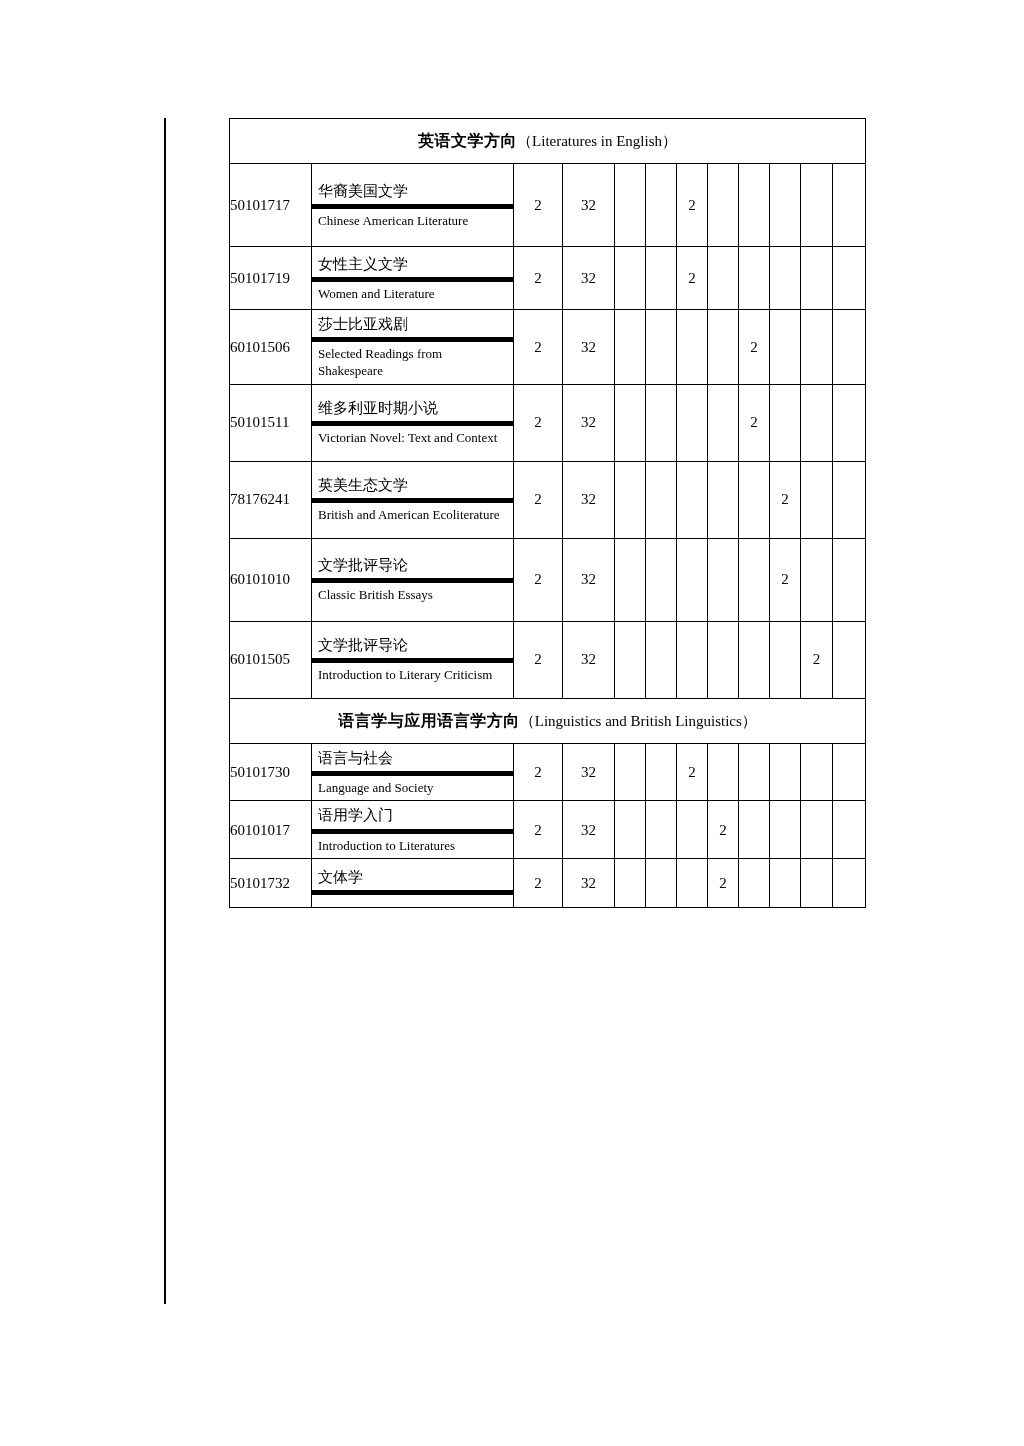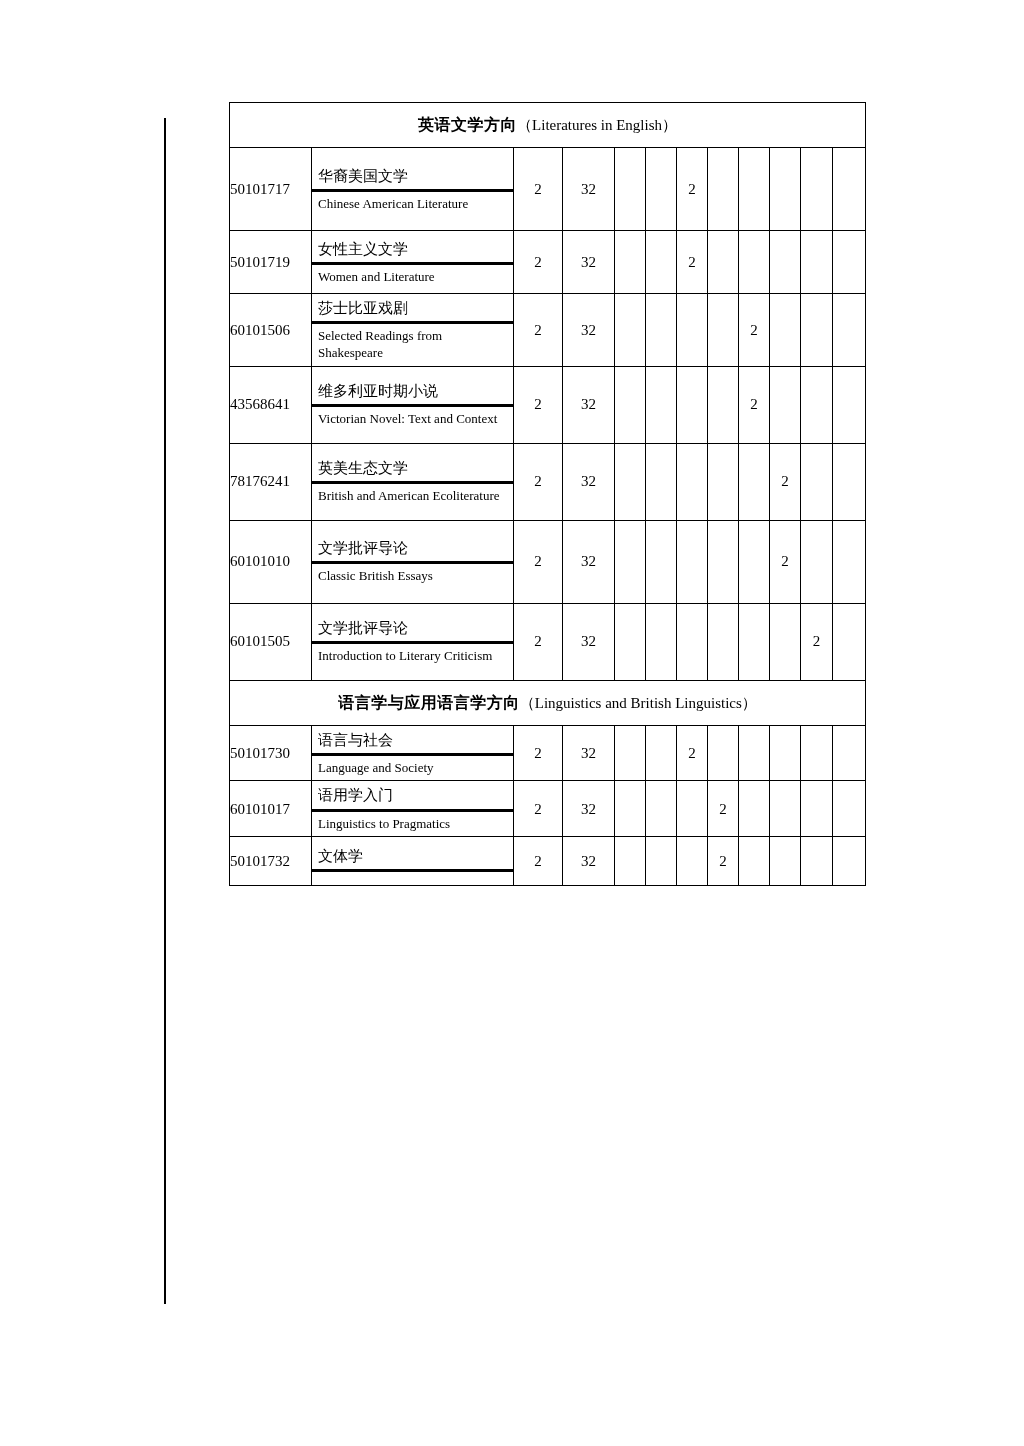--- a/index.html
+++ b/index.html
@@ -22,21 +22,21 @@
     left: 164px;
     top: 118px;
     width: 2px;
     height: 1186px;
     background: #000;
   }
 
   .page {
     position: absolute;
     left: 229px;
-    top: 102px;
+    top: 118px;
     width: 636px;
   }
 
   table.course-table {
     border-collapse: collapse;
     table-layout: fixed;
     width: 636px;
   }
   table.course-table td {
     border: 1px solid #000;
@@ -86,21 +86,21 @@
     padding: 0;
   }
   .name-inner {
     display: block;
   }
   .name-cn {
     display: block;
     font-family: "DejaVu Sans", sans-serif;
     font-size: 15px;
     padding: 4px 4px 3px 6px;
-    border-bottom: 3px solid #000000;
+    border-bottom: 5px solid #000000;
     white-space: nowrap;
     overflow: hidden;
   }
   .name-en {
     display: block;
     font-family: "Liberation Serif", serif;
     font-size: 13px;
     padding: 4px 4px 4px 6px;
     line-height: 1.28;
   }
@@ -196,21 +196,21 @@
           <td class="num"></td>
           <td class="num"></td>
           <td class="num"></td>
           <td class="num"></td>
           <td class="num">2</td>
           <td class="num"></td>
           <td class="num"></td>
           <td class="num"></td>
         </tr>
         <tr class="r-h2">
-          <td class="code">43568641</td>
+          <td class="code">50101511</td>
           <td class="name">
             <span class="name-inner">
               <span class="name-cn">维多利亚时期小说</span>
               <span class="name-en">Victorian Novel: Text and Context</span>
             </span>
           </td>
           <td class="num">2</td>
           <td class="num">32</td>
           <td class="num"></td>
           <td class="num"></td>
@@ -298,21 +298,21 @@
           <td class="num"></td>
           <td class="num"></td>
           <td class="num"></td>
           <td class="num"></td>
         </tr>
         <tr class="r-h5">
           <td class="code">60101017</td>
           <td class="name">
             <span class="name-inner">
               <span class="name-cn">语用学入门</span>
-              <span class="name-en">Linguistics to Pragmatics</span>
+              <span class="name-en">Introduction to Literatures</span>
             </span>
           </td>
           <td class="num">2</td>
           <td class="num">32</td>
           <td class="num"></td>
           <td class="num"></td>
           <td class="num"></td>
           <td class="num">2</td>
           <td class="num"></td>
           <td class="num"></td>

